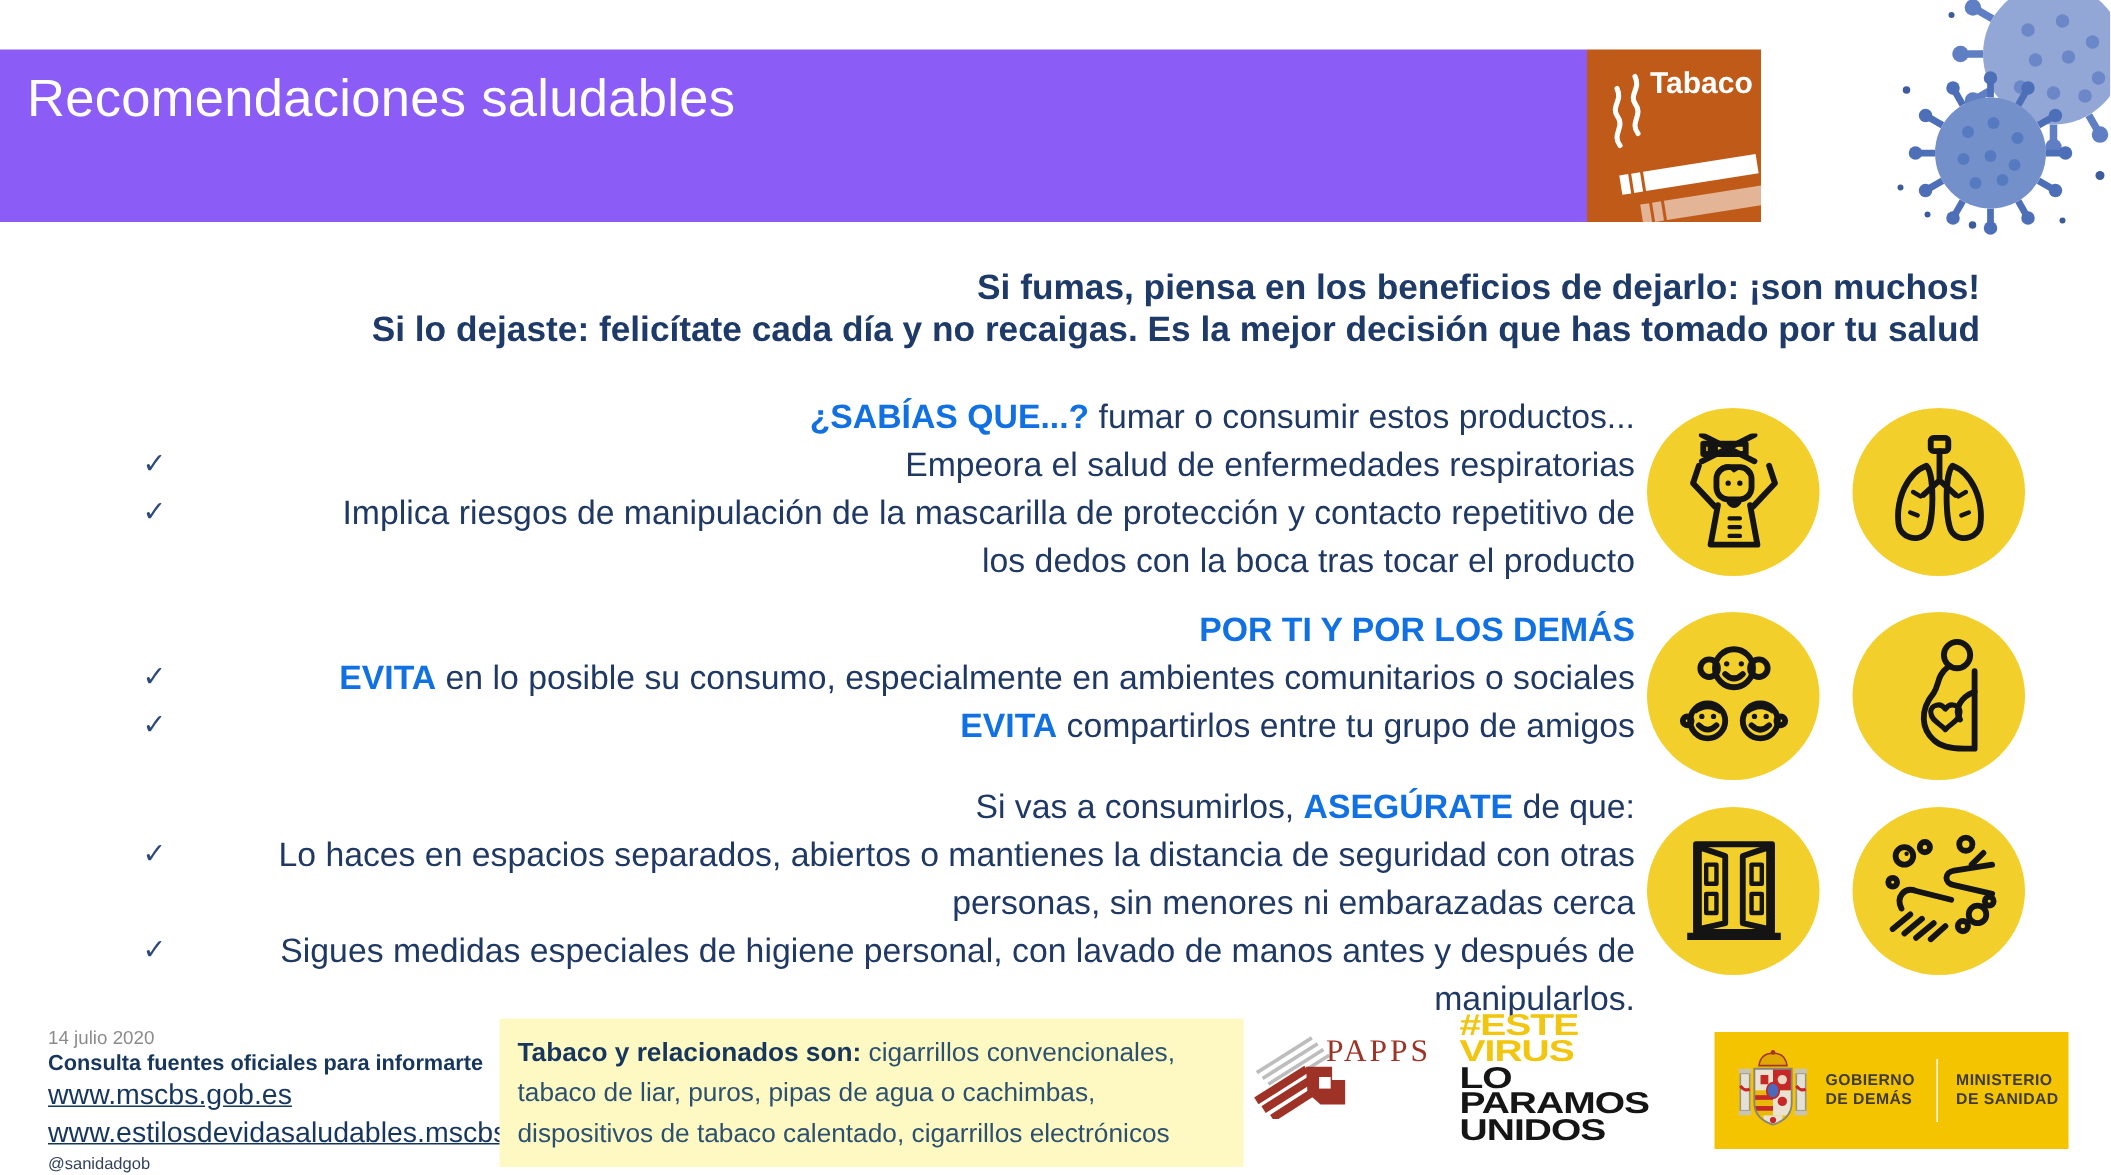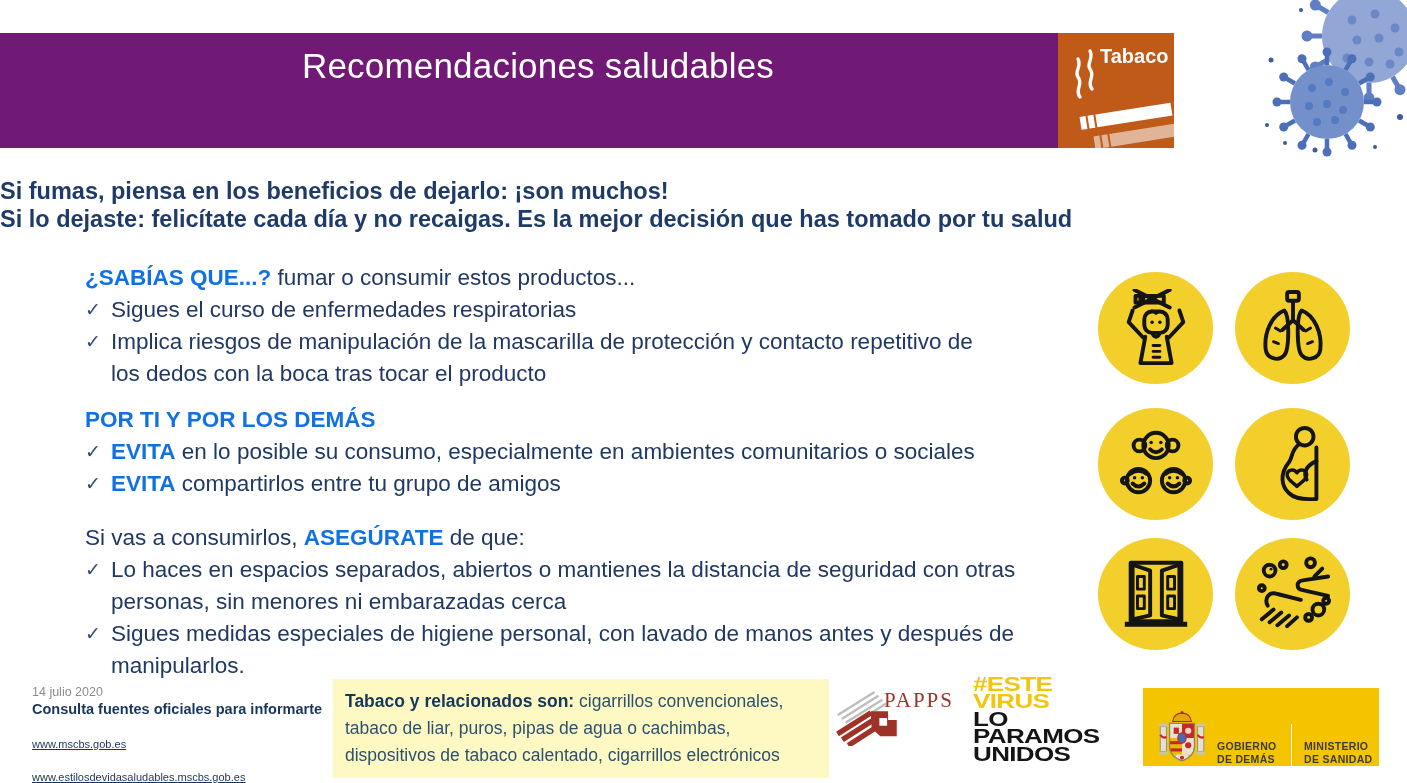--- a/index.html
+++ b/index.html
@@ -1,67 +1,67 @@
 <!DOCTYPE html>
 <html><head>
 <meta charset="utf-8">
 <style>
   html,body{margin:0;padding:0;background:#fff;}
   .page{position:relative;width:1407px;height:783px;background:#fff;overflow:hidden;
         font-family:"Liberation Sans",sans-serif;}
 
   
-  .banner{position:absolute;left:0;top:33px;width:1058px;height:115px;background:#701a75;text-align:center;}
+  .banner{position:absolute;left:0;top:33px;width:1058px;height:115px;background:#8b5cf6;}
   .banner-title{padding:9px 0 0 18px;color:#fff;font-size:35px;font-weight:400;line-height:47px;letter-spacing:.2px;}
   .tabaco-box{position:absolute;left:1058px;top:33px;width:116px;height:115px;background:#C05A18;overflow:hidden;}
   .tabaco-box svg{position:absolute;left:0;top:0;}
   .tabaco-label{position:absolute;left:42px;top:12px;color:#fff;font-size:20px;font-weight:700;}
   .virus{position:absolute;left:1257px;top:0;}
 
   
-  .intro{position:absolute;left:0;top:177px;width:1320px;text-align:left;
+  .intro{position:absolute;left:0;top:177px;width:1320px;text-align:right;
          color:#1E3A68;font-size:23.5px;font-weight:700;line-height:28px;}
 
   
-  .content{position:absolute;left:85px;top:262px;width:1005px;color:#1F3864;font-size:22.5px;line-height:32px;}
+  .content{position:absolute;left:85px;top:262px;width:1005px;color:#1F3864;font-size:22.5px;line-height:32px;text-align:right;}
   .sec-b{margin-top:14px;}
   .sec-c{margin-top:22px;}
   .accent{color:#1171E3;font-weight:700;}
   .bullet{display:flex;align-items:flex-start;}
   .check{flex:none;width:26px;color:#2E4A7A;font-size:19px;}
   .bullet-text{flex:1;}
   .pre{white-space:pre-line;}
 
   
   .gold{position:absolute;width:115px;height:112px;border-radius:50%;background:#F2CF2B;
         display:flex;align-items:center;justify-content:center;}
   .gold svg{display:block;}
 
   
   .f-left{position:absolute;left:32px;top:685px;color:#17365D;}
   .f-date{font-size:12.5px;color:#8C8C8C;}
   .f-head{font-size:14.5px;font-weight:700;margin-top:2px;}
-  .f-link{display:block;font-size:11px;color:#17365D;text-decoration:underline;margin-top:21px;}
+  .f-link{display:block;font-size:19px;color:#17365D;text-decoration:underline;margin-top:3px;}
   .f-social{font-size:11px;margin-top:3px;color:#33415C;}
 
   .note{position:absolute;left:333px;top:679px;width:474px;padding:9px 10px 9px 12px;background:#fef9c3;
         color:#2C5170;font-size:17.5px;line-height:27px;}
   .note-bold{color:#17365D;font-weight:700;}
 
   .papps{position:absolute;left:831px;top:690px;}
   .papps-label{position:absolute;left:884px;top:688px;color:#9E3226;font-size:21px;
                font-family:"Liberation Serif",serif;letter-spacing:2px;}
 
   .campaign{position:absolute;left:973px;top:676px;font-weight:800;font-size:20px;line-height:17.4px;
             transform:scale(1.3,1);transform-origin:left top;letter-spacing:-.5px;}
   .c-y{color:#F2C50E;}
   .c-b{color:#151515;}
 
   .gov{position:absolute;left:1143px;top:688px;width:236px;height:78px;background:#F5C400;
-       display:flex;align-items:flex-end;}
+       display:flex;align-items:center;}
   .gov-text{color:#3F3B33;font-size:10.5px;font-weight:700;line-height:13px;letter-spacing:.3px;}
   .gov-divider{width:1.5px;height:42px;background:#fff;margin:0 12px 0 14px;}
   .gov .arms{margin:0 12px 0 16px;}
 </style>
 </head>
 <body>
 
 <div class="page">
 
   <div class="banner">
@@ -181,21 +181,21 @@
   </div>
 
   <div class="content">
 
     <div class="sec-a">
       <div class="sec-head">
         <span class="accent">¿SABÍAS QUE...?</span><span> fumar o consumir estos productos...</span>
       </div>
       <div class="bullet">
         <span class="check">✓</span>
-        <span class="bullet-text pre">Sigues el curso de enfermedades respiratorias</span>
+        <span class="bullet-text pre">Empeora el salud de enfermedades respiratorias</span>
       </div>
       <div class="bullet">
         <span class="check">✓</span>
         <span class="bullet-text pre">Implica riesgos de manipulación de la mascarilla de protección y contacto repetitivo de
 los dedos con la boca tras tocar el producto</span>
       </div>
     </div>
 
     <div class="sec-b">
       <div class="sec-head">

